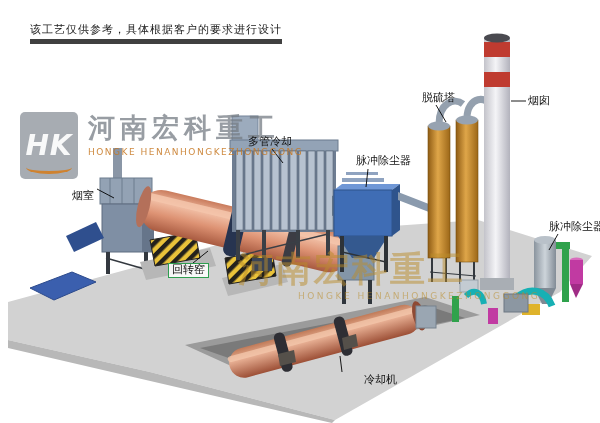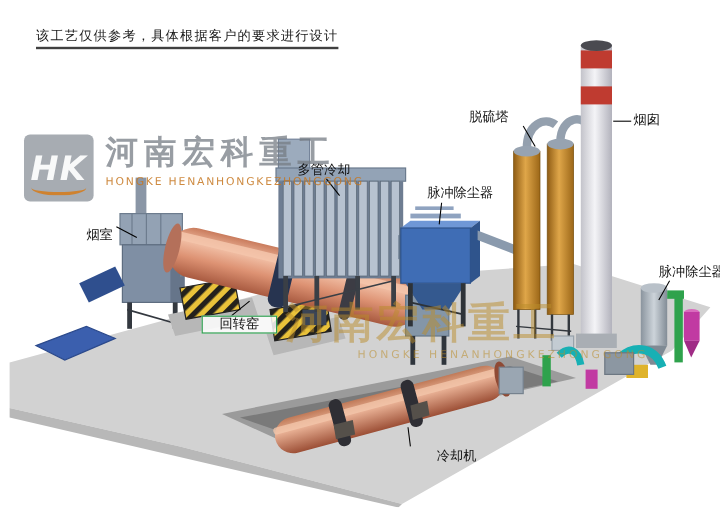--- a/index.html
+++ b/index.html
@@ -1,25 +1,25 @@
 <!DOCTYPE html>
 <html><head>
 <meta charset="utf-8">
 <style>
   html,body{margin:0;padding:0;background:#fff;}
   .stage{position:relative;width:600px;height:423px;background:#fff;overflow:hidden;
          font-family:"DejaVu Sans","Liberation Sans",sans-serif;}
   .stage svg{position:absolute;left:0;top:0;z-index:1;}
   .disclaimer{position:absolute;left:30px;top:22px;z-index:4;font-size:11px;color:#1a1a1a;
-              letter-spacing:1px;border-bottom:2px solid #404040;padding-bottom:2px;white-space:nowrap;}
+              letter-spacing:1px;border-bottom:5px solid #404040;padding-bottom:2px;white-space:nowrap;}
   .lbl{position:absolute;z-index:4;font-size:11px;color:#111;white-space:nowrap;line-height:1.15;}
-  .lbl-boxed{border:1px solid #2e9e4f;padding:0 14px;background:rgba(255,255,255,.85);}
+  .lbl-boxed{border:1px solid #2e9e4f;padding:0 3px;background:rgba(255,255,255,.85);}
   
   .wm-logo{position:absolute;left:20px;top:112px;z-index:2;display:flex;gap:10px;align-items:flex-start;pointer-events:none;}
-  .wm-emblem{position:relative;width:58px;height:56px;background:rgba(138,144,152,.75);border-radius:5px;
+  .wm-emblem{position:relative;width:58px;height:67px;background:rgba(138,144,152,.75);border-radius:5px;
              display:flex;align-items:center;justify-content:center;}
   .wm-emblem span{font-style:italic;font-weight:bold;font-size:28px;color:rgba(255,255,255,.92);letter-spacing:1px;}
   .wm-swoosh{position:absolute;left:6px;bottom:5px;width:46px;height:10px;
              border-bottom:3px solid rgba(214,122,24,.85);border-radius:50%;}
   .wm-cn{font-size:27px;font-weight:bold;color:rgba(118,124,132,.75);letter-spacing:5px;line-height:1.2;}
   .wm-en{font-size:9px;color:rgba(198,118,30,.85);letter-spacing:1.5px;margin-top:3px;}
   .wm-center{position:absolute;left:238px;top:246px;z-index:2;pointer-events:none;}
   .wm-center-cn{font-size:35px;font-weight:bold;color:rgba(186,140,42,.5);letter-spacing:3px;}
   .wm-center-en{font-size:9px;color:rgba(186,140,42,.55);letter-spacing:2.5px;margin-top:-2px;margin-left:60px;}
 </style>
@@ -225,19 +225,19 @@
 <div class="wm-center">
   <div class="wm-center-cn">河南宏科重工</div>
   <div class="wm-center-en">HONGKE HENANHONGKEZHONGGONG</div>
 </div>
 
 <div class="disclaimer">该工艺仅供参考，具体根据客户的要求进行设计</div>
 
 <div class="lbl" style="left:72px;top:190px;">烟室</div>
 <div class="lbl" style="left:248px;top:136px;text-align:center;">多管冷却</div>
 <div class="lbl" style="left:356px;top:155px;">脉冲除尘器</div>
-<div class="lbl" style="left:391px;top:92px;">脱硫塔</div>
+<div class="lbl" style="left:422px;top:92px;">脱硫塔</div>
 <div class="lbl" style="left:528px;top:94px;font-family:Liberation Serif, serif;">烟囱</div>
 <div class="lbl" style="left:549px;top:221px;">脉冲除尘器</div>
 <div class="lbl lbl-boxed" style="left:168px;top:263px;">回转窑</div>
 <div class="lbl" style="left:326px;top:374px;margin-left:38px;">冷却机</div>
 
 </div>
 
 </body></html>

